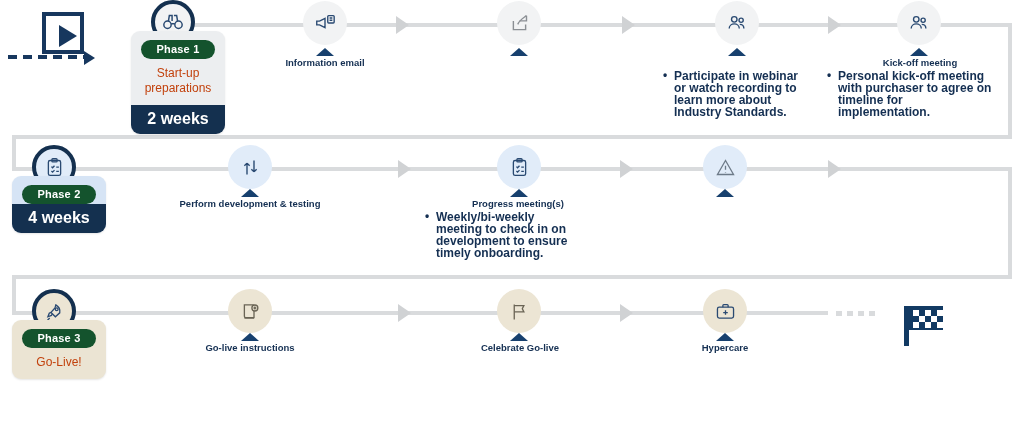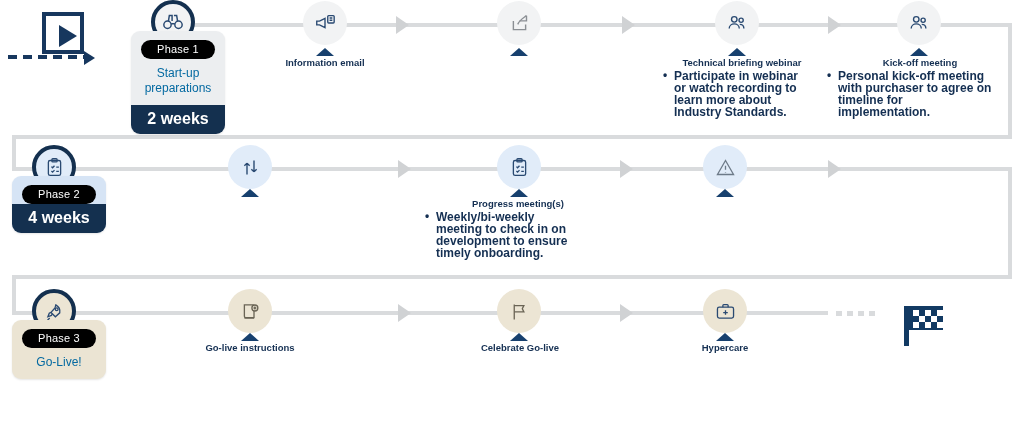--- a/index.html
+++ b/index.html
@@ -34,24 +34,24 @@
   .dash-head { position: absolute; width: 0; height: 0;
               border-top: 7px solid transparent;
               border-bottom: 7px solid transparent;
               border-left: 11px solid #17375e; }
 
   
   .phase-card { position: absolute; width: 94px; border-radius: 9px;
                 overflow: hidden; text-align: center;
                 box-shadow: 0 1px 2px rgba(0,0,0,.10); }
   .phase-pill { margin: 9px auto 0; width: 74px; height: 19px;
-                border-radius: 10px; background: #000000; color: #fff;
-                font-size: 11px; font-weight: normal; line-height: 19px;
+                border-radius: 10px; background: #14532d; color: #fff;
+                font-size: 11px; font-weight: bold; line-height: 19px;
                 letter-spacing: .2px; }
-  .phase-name { padding: 7px 5px 9px; font-size: 12px; color: #0369a1;
+  .phase-name { padding: 7px 5px 9px; font-size: 12px; color: #c2410c;
                 line-height: 15px; }
   .phase-dur { background: #14304f; color: #ffffff; font-size: 16px;
                font-weight: bold; padding: 5px 0 6px; }
 
   
   .node { position: absolute; width: 44px; height: 44px; border-radius: 50%;
           display: flex; align-items: center; justify-content: center; }
   .node.ring { border: 4px solid #14304f; }
   .node svg { display: block; }
 
@@ -143,21 +143,20 @@
 
   <div class="node" style="left:715px; top:1px; background:#f2f3f4;">
     <svg width="22" height="22" viewBox="0 0 24 24" fill="none" stroke="#2a4a72" stroke-width="1.5">
       <circle cx="9" cy="8" r="3"></circle>
         <circle cx="16.5" cy="9" r="2.3"></circle>
       <path d="M3.5 18c0-3 2.5-5 5.5-5s5.5 2 5.5 5"></path>
         <path d="M15 13.5c2.6 0 4.5 1.8 4.5 4.5"></path>
     </svg>
   </div>
   <div class="pointer" style="left:728px; top:48px;"></div>
-  <div class="mlabel" style="left:662px; top:57px; width:160px;">Technical briefing webinar</div>
   <div class="mdesc" style="left:662px; top:70px; width:150px;">
     <ul>
         <li>Participate in webinar or watch recording to learn more about Industry Standards.</li>
       </ul>
   </div>
 
   <div class="node" style="left:897px; top:1px; background:#f2f3f4;">
     <svg width="22" height="22" viewBox="0 0 24 24" fill="none" stroke="#2a4a72" stroke-width="1.5">
       <circle cx="9" cy="8" r="3"></circle>
         <circle cx="16.5" cy="9" r="2.3"></circle>
@@ -184,20 +183,21 @@
     <div class="phase-pill">Phase 2</div>
     <div class="phase-dur">4 weeks</div>
   </div>
 
   <div class="node" style="left:228px; top:145px; background:#e1ecf9;">
     <svg width="21" height="21" viewBox="0 0 24 24" fill="none" stroke="#2a4a72" stroke-width="1.6">
       <path d="M8 20V7M8 7L5 10M8 7l3 3M16 4v13M16 17l-3-3M16 17l3-3"></path>
     </svg>
   </div>
   <div class="pointer" style="left:241px; top:189px;"></div>
+  <div class="mlabel" style="left:168px; top:198px; width:164px;">Perform development &amp; testing</div>
 
   <div class="node" style="left:497px; top:145px; background:#e1ecf9;">
     <svg width="21" height="21" viewBox="0 0 24 24" fill="none" stroke="#2a4a72" stroke-width="1.5">
       <rect x="5" y="4" width="14" height="17" rx="2"></rect>
       <rect x="9" y="2" width="6" height="3.5" rx="1"></rect>
       <path d="M8.5 11l1.3 1.3L12 10M8.5 16l1.3 1.3L12 15M14 11.5h3M14 16.5h3"></path>
     </svg>
   </div>
   <div class="pointer" style="left:510px; top:189px;"></div>
   <div class="mlabel" style="left:448px; top:198px; width:140px;">Progress meeting(s)</div>

